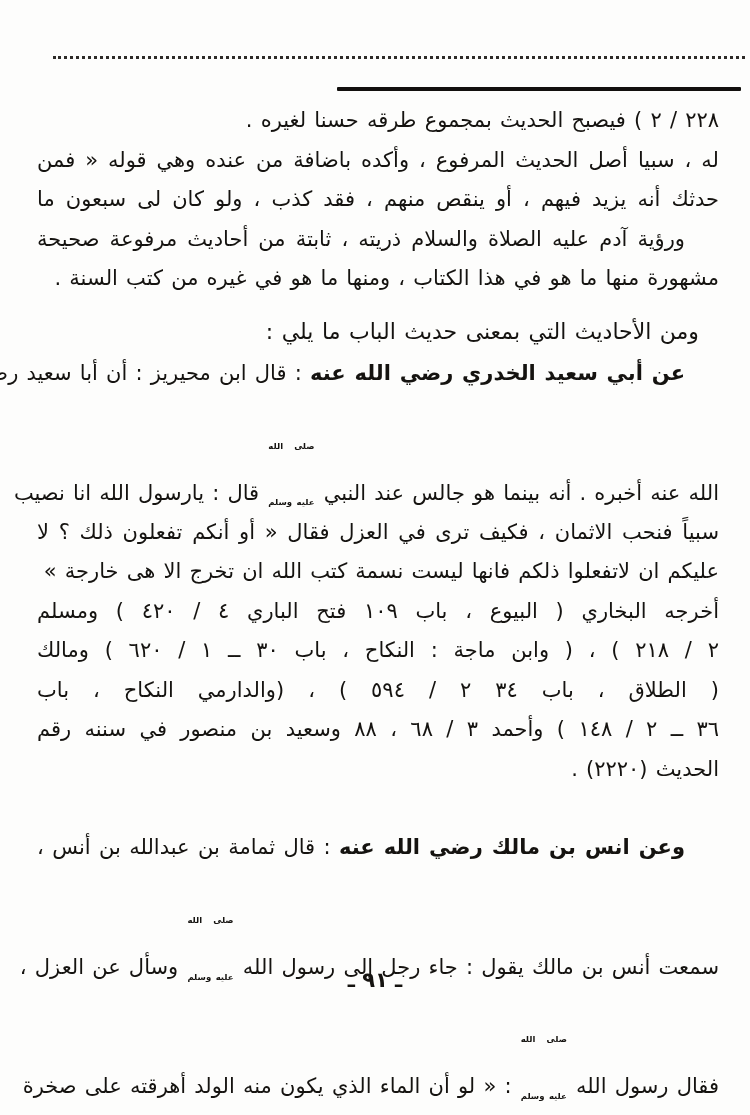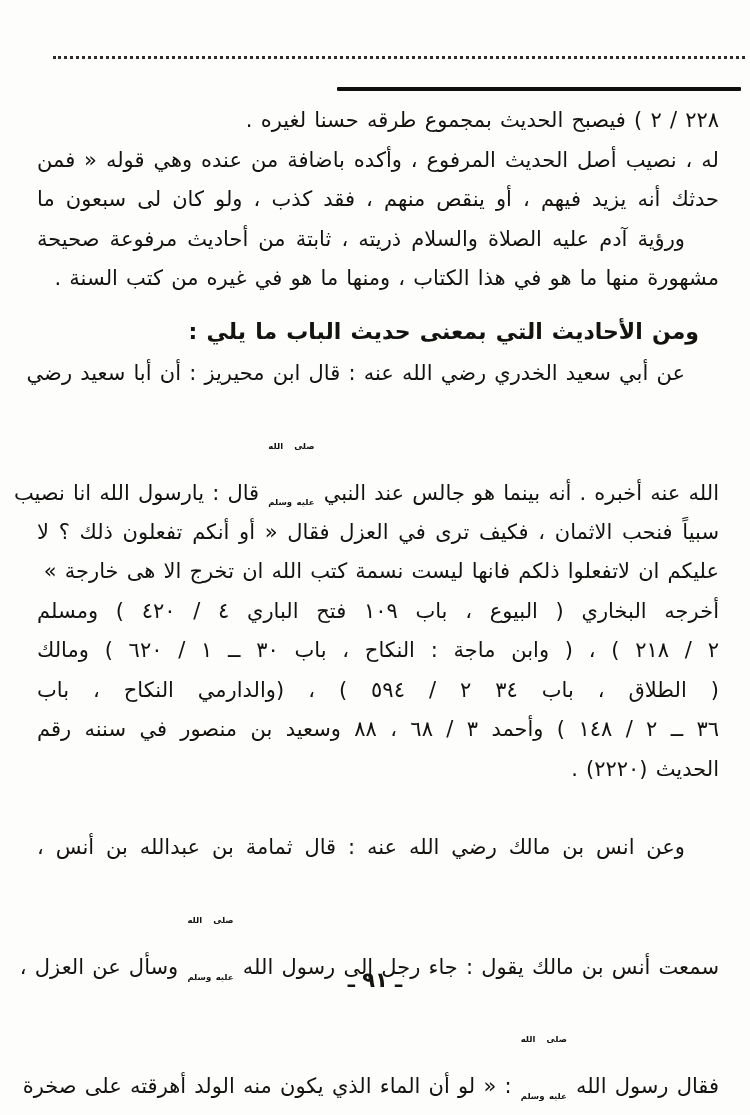--- a/index.html
+++ b/index.html
@@ -19,24 +19,24 @@
   .textblock{
     position:absolute;top:101px;right:31px;left:37px;
     direction:rtl;font-size:21px;line-height:39.5px;
     word-spacing:1.5px;
   }
   .line{white-space:nowrap;}
   .j{text-align:justify;text-align-last:justify;}
   .r{text-align:right;}
   .ind{padding-right:34px;}
   .heading{
-    font-weight:bold;font-size:22px;padding-right:20px;
+    font-weight:normal;font-size:22px;padding-right:20px;
     margin-top:13px;margin-bottom:3px;text-align:right;
   }
-  .lead{font-weight:normal;}
+  .lead{font-weight:bold;}
   .p6start{margin-top:39px;}
   .saw{
     display:inline-block;direction:rtl;font-size:8.5px;line-height:1.05;
     font-weight:bold;text-align:center;vertical-align:-6px;margin:0 1px;
     letter-spacing:-0.5px;
   }
   .saw div{white-space:nowrap;margin-top:48px;}
   .page-number{
     position:absolute;top:968px;left:0;right:0;text-align:center;
     font-size:21px;font-weight:bold;direction:rtl;letter-spacing:1px;
@@ -47,21 +47,21 @@
 
 <div class="page">
 
   <div class="dotted-rule"></div>
   <div class="solid-rule"></div>
 
   <div class="textblock">
 
     <div class="line r">٢٢٨ / ٢ ) فيصبح الحديث بمجموع طرقه حسنا لغيره .</div>
 
-    <div class="line j">له ، نصيب أصل الحديث المرفوع ، وأكده باضافة من عنده وهي قوله « فمن</div>
+    <div class="line j">له ، سبيا أصل الحديث المرفوع ، وأكده باضافة من عنده وهي قوله « فمن</div>
     <div class="line j">حدثك أنه يزيد فيهم ، أو ينقص منهم ، فقد كذب ، ولو كان لى سبعون ما</div>
 
     <div class="line j ind">ورؤية آدم عليه الصلاة والسلام ذريته ، ثابتة من أحاديث مرفوعة صحيحة</div>
     <div class="line r">مشهورة منها ما هو في هذا الكتاب ، ومنها ما هو في غيره من كتب السنة .</div>
 
     <div class="line heading">ومن الأحاديث التي بمعنى حديث الباب ما يلي :</div>
 
     <div class="line j ind">
       <span class="lead">عن أبي سعيد الخدري رضي الله عنه</span><span> : قال ابن محيريز : أن أبا سعيد رضي</span>
     </div>

